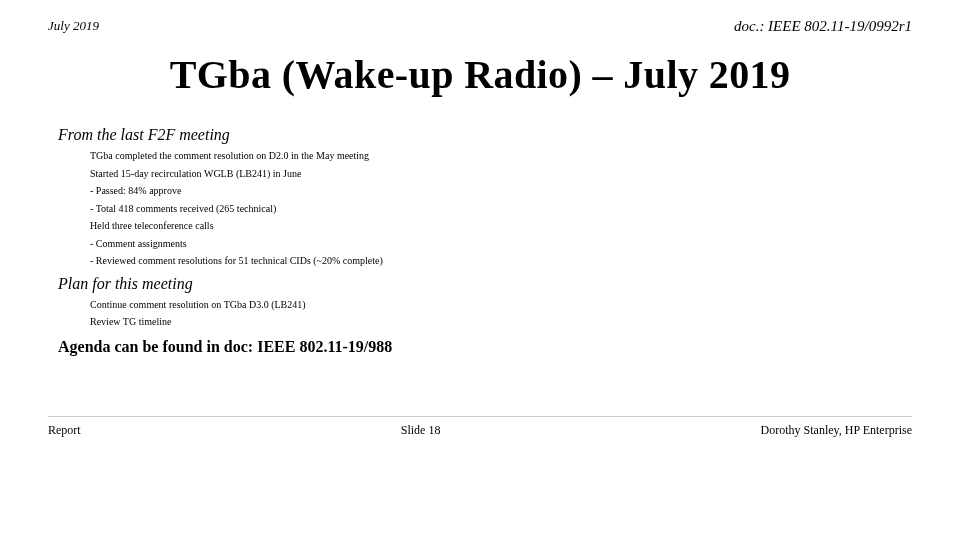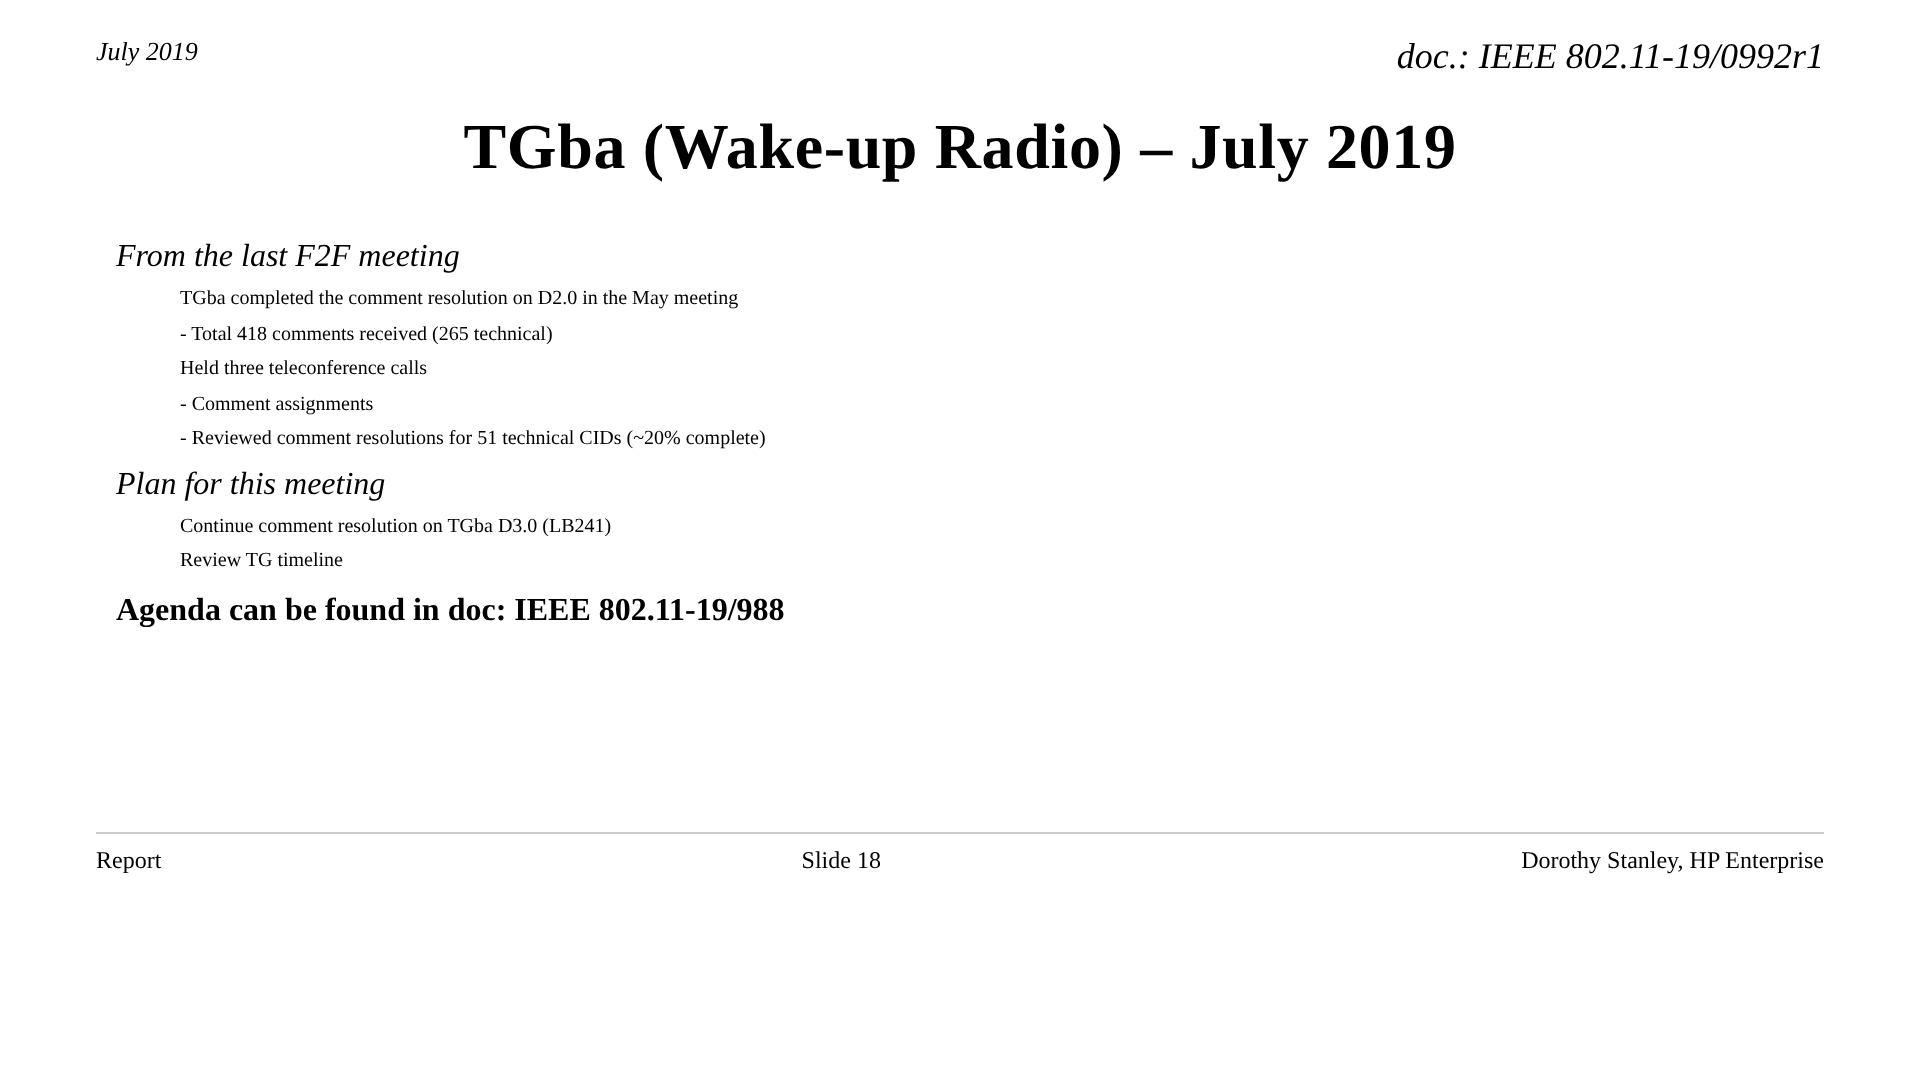--- a/index.html
+++ b/index.html
@@ -24,26 +24,26 @@
       display: flex;
       justify-content: space-between;
       align-items: flex-start;
       margin-bottom: 6px;
     }
     .header-left {
       font-size: 13px;
       font-style: italic;
     }
     .header-right {
-      font-size: 18px;
+      font-size: 15px;
       font-style: italic;
     }
     .title {
       text-align: center;
-      font-size: 32px;
+      font-size: 40px;
       font-weight: bold;
       margin-top: 10px;
       margin-bottom: 22px;
       letter-spacing: 0.01em;
     }
     .content {
       flex: 1;
       padding-left: 10px;
     }
     .section-heading {
@@ -84,20 +84,22 @@
     <span class="header-right">doc.: IEEE 802.11-19/0992r1</span>
   </div>
 
   <div class="title">TGba (Wake-up Radio) – July 2019</div>
 
   <div class="content">
 
     <div class="section-heading">From the last F2F meeting</div>
     <div id="bullets-0">
         <div class="bullet">TGba completed the comment resolution on D2.0 in the May meeting</div>
+        <div class="bullet">Started 15-day recirculation WGLB (LB241) in June</div>
+        <div class="bullet">- Passed: 84% approve</div>
         <div class="bullet">- Total 418 comments received (265 technical)</div>
         <div class="bullet">Held three teleconference calls</div>
         <div class="bullet">- Comment assignments</div>
         <div class="bullet">- Reviewed comment resolutions for 51 technical CIDs (~20% complete)</div>
       </div>
 
     <div class="section-heading">Plan for this meeting</div>
     <div id="bullets-1">
         <div class="bullet">Continue comment resolution on TGba D3.0 (LB241)</div>
         <div class="bullet">Review TG timeline</div>

